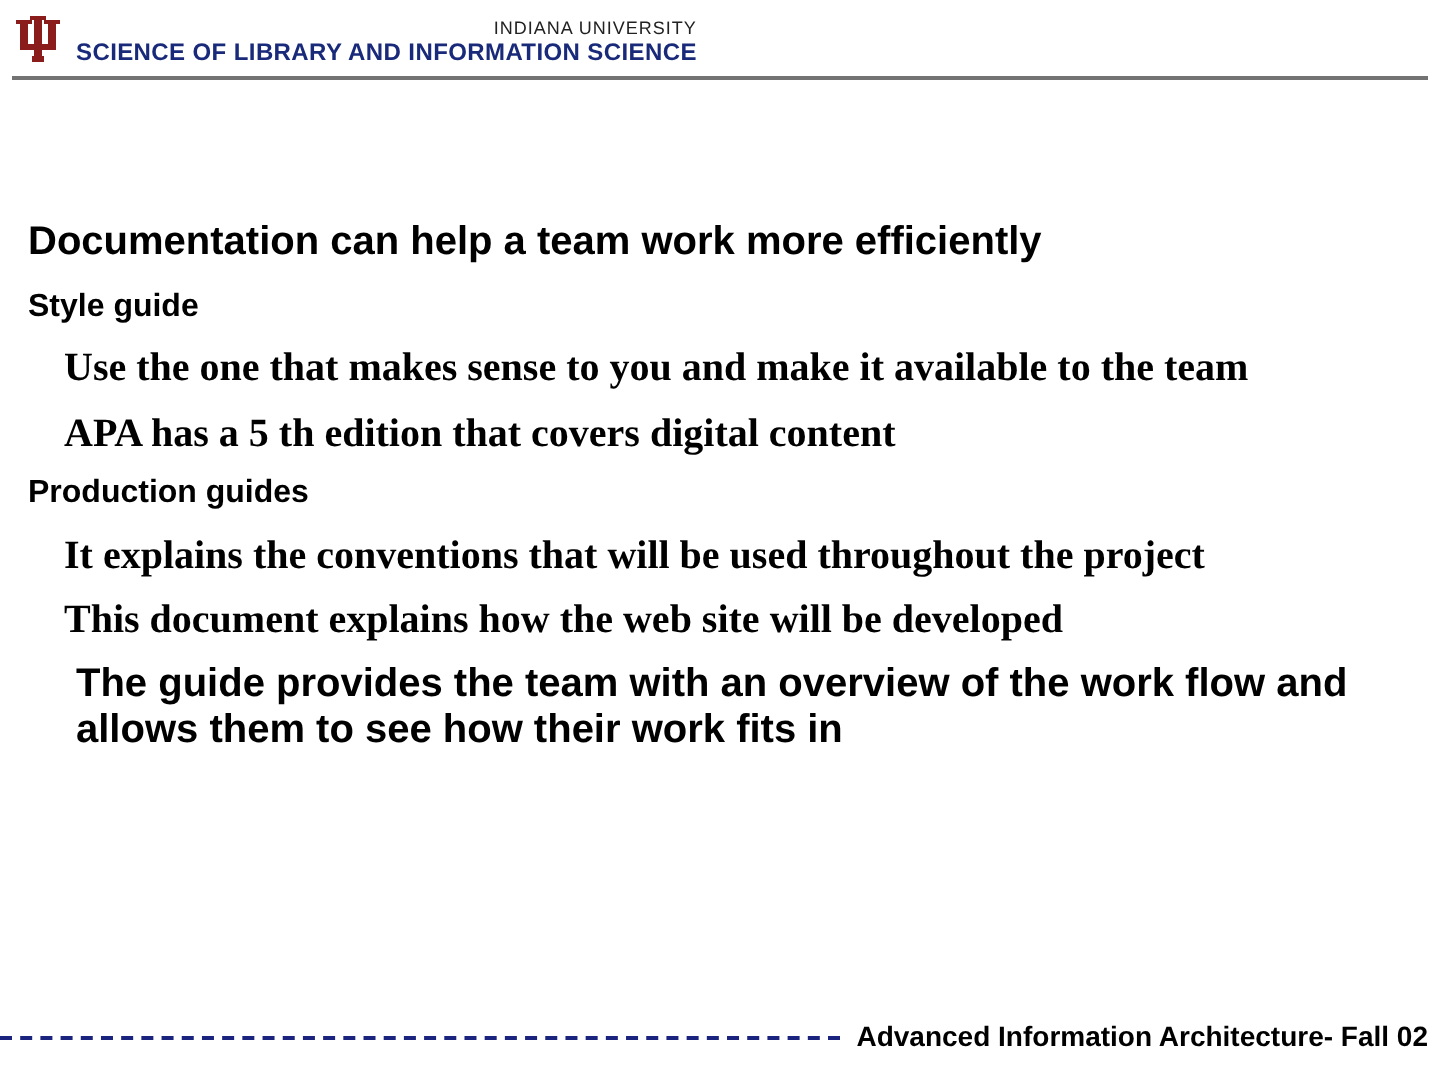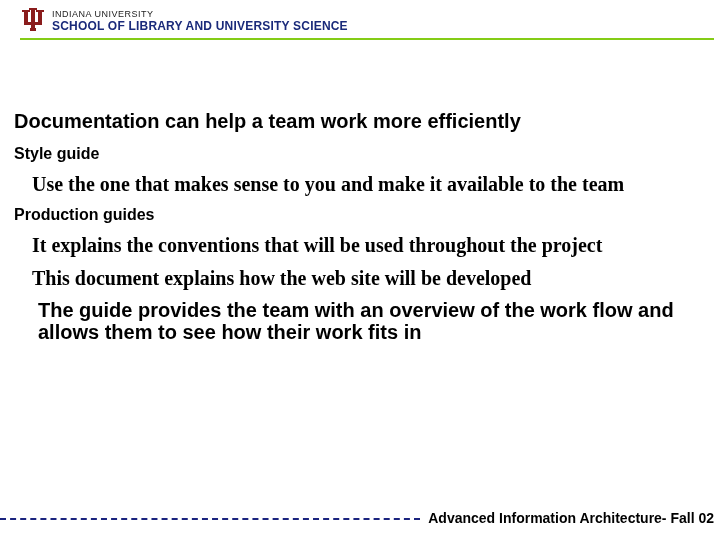--- a/index.html
+++ b/index.html
@@ -8,26 +8,27 @@
     width: 720px;
     height: 540px;
     background: #ffffff;
     font-family: Arial, Helvetica, sans-serif;
     overflow: hidden;
     position: relative;
   }
   .header {
     position: absolute;
     top: 4px;
-    left: 20px;
+    left: 6px;
     right: 6px;
     height: 34px;
-    border-bottom: 2px solid #84cc16;
+    border-bottom: 2px solid #737373;
     display: flex;
     align-items: center;
+    text-align: right;
   }
   .logo-trident {
     width: 26px;
     height: 30px;
     display: flex;
     align-items: center;
     justify-content: center;
     margin-right: 6px;
   }
   .logo-trident svg { display: block; }
@@ -119,28 +120,29 @@
       <rect x="17" y="3" width="4" height="14" fill="#8a1c1c"></rect>
       <rect x="3" y="15" width="18" height="3" fill="#8a1c1c"></rect>
       <rect x="9" y="21" width="6" height="3" fill="#8a1c1c"></rect>
       <rect x="1" y="3" width="8" height="2" fill="#8a1c1c"></rect>
       <rect x="15" y="3" width="8" height="2" fill="#8a1c1c"></rect>
       <rect x="8" y="1" width="8" height="2" fill="#8a1c1c"></rect>
     </svg>
   </div>
   <div class="logo-text">
     <div class="logo-top">INDIANA UNIVERSITY</div>
-    <div class="logo-bottom">SCHOOL OF LIBRARY AND UNIVERSITY SCIENCE</div>
+    <div class="logo-bottom">SCIENCE OF LIBRARY AND INFORMATION SCIENCE</div>
   </div>
 </div>
 
 <div class="content">
   <p class="p0">Documentation can help a team work more efficiently</p>
   <p class="p1">Style guide</p>
   <p class="p2">Use the one that makes sense to you and make it available to the team</p>
+  <p class="p2">APA has a 5 th edition that covers digital content</p>
   <p class="p1">Production guides</p>
   <p class="p2">It explains the conventions that will be used throughout the project</p>
   <p class="p2">This document explains how the web site will be developed</p>
   <p class="p3">The guide provides the team with an overview of the work flow and allows them to see how their work fits in</p>
 </div>
 
 <div class="footer">
   <div class="dashed-line"></div>
   <div class="footer-text">Advanced Information Architecture- Fall 02</div>
 </div>

